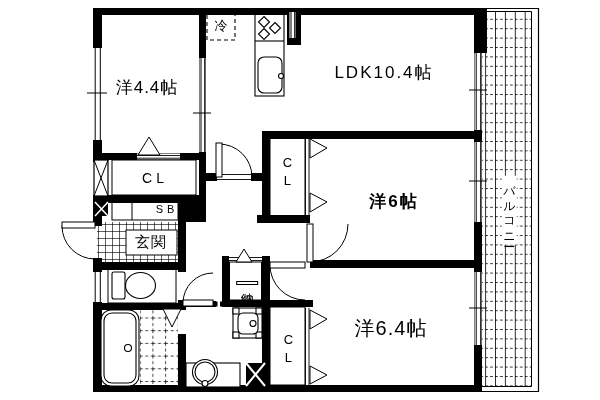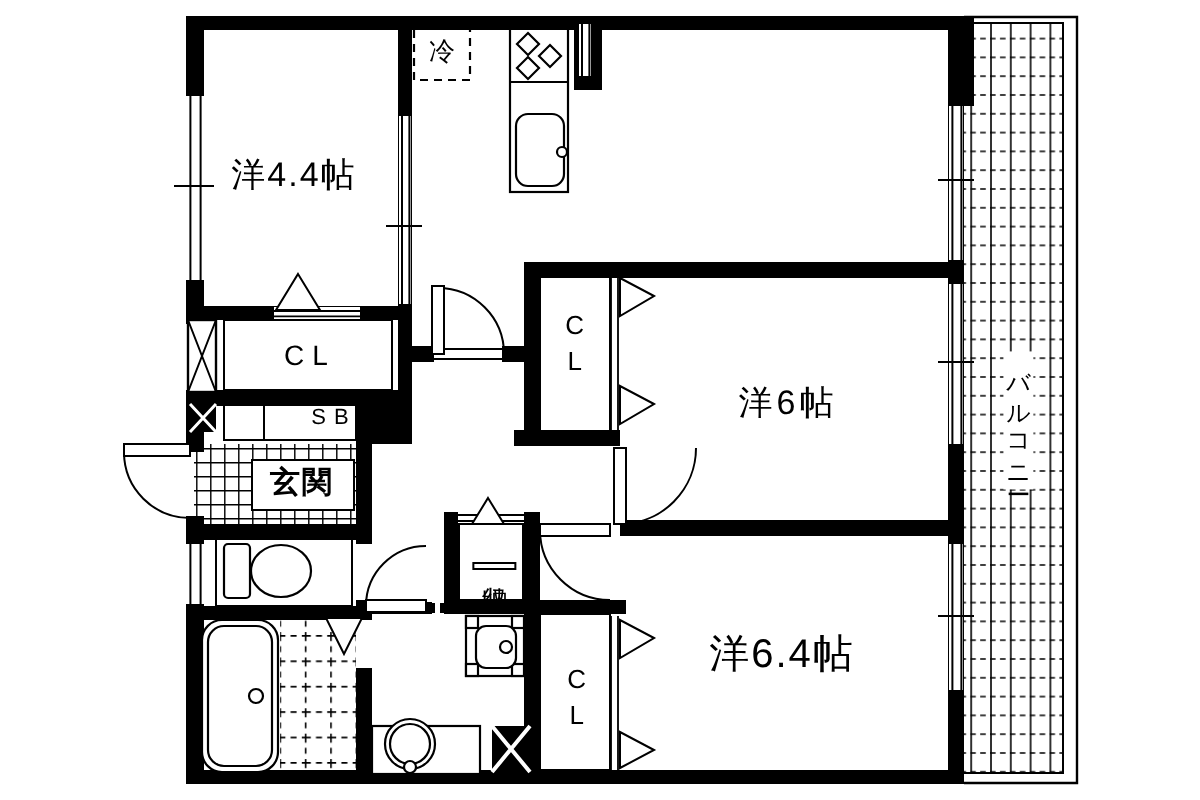--- a/index.html
+++ b/index.html
@@ -211,23 +211,24 @@
       <rect x="186" y="363" width="54" height="24"></rect>
       <circle cx="205" cy="372" r="12.5"></circle>
       <circle cx="205" cy="372" r="10"></circle>
       <circle cx="205" cy="383.5" r="3"></circle>
     </g>
     <path d="M215,304 H233" stroke="#000" stroke-width="5" stroke-dasharray="2.5,2.5"></path>
   </g>
 </svg>
 
 <div class="lbl" style="left:147px;top:88px;font-size:17px;letter-spacing:1px;">洋4.4帖</div>
-<div class="lbl" style="left:394px;top:202px;font-size:17px;letter-spacing:2px;">洋6帖</div>
+<div class="lbl" style="left:384px;top:73px;font-size:17px;letter-spacing:2px;">LDK10.4帖</div>
+<div class="lbl" style="left:394px;top:202px;font-size:17px;letter-spacing:2px;font-weight:bold;">洋6帖</div>
 <div class="lbl" style="left:391px;top:328px;font-size:20px;letter-spacing:1px;">洋6.4帖</div>
 <div class="lbl" style="left:155px;top:178px;font-size:14px;letter-spacing:4px;">CL</div>
 <div class="lbl v" style="left:287px;top:173px;font-size:13px;letter-spacing:3px;">CL</div>
 <div class="lbl v" style="left:288px;top:350px;font-size:13px;letter-spacing:3px;">CL</div>
 <div class="lbl" style="left:151px;top:210px;font-size:11px;letter-spacing:4px;margin-left:16px;">SB</div>
-<div class="lbl" style="left:151px;top:242px;font-size:15px;letter-spacing:1px;font-weight:bold;">玄関</div>
+<div class="lbl" style="left:151px;top:242px;font-size:15px;letter-spacing:1px;">玄関</div>
 <div class="lbl v boxed" style="left:247px;top:283px;font-size:13px;">収納</div>
 <div class="lbl v whitebg" style="left:509px;top:210px;font-size:12px;letter-spacing:2px;">バルコニー</div>
 <div class="lbl" style="left:221px;top:26px;font-size:13px;">冷</div>
 </div>
 
 </body></html>

